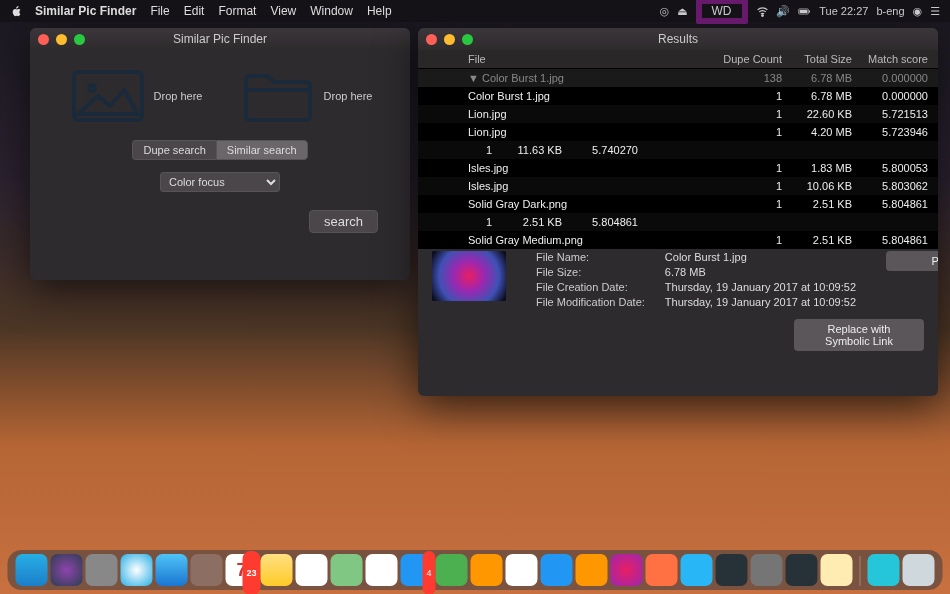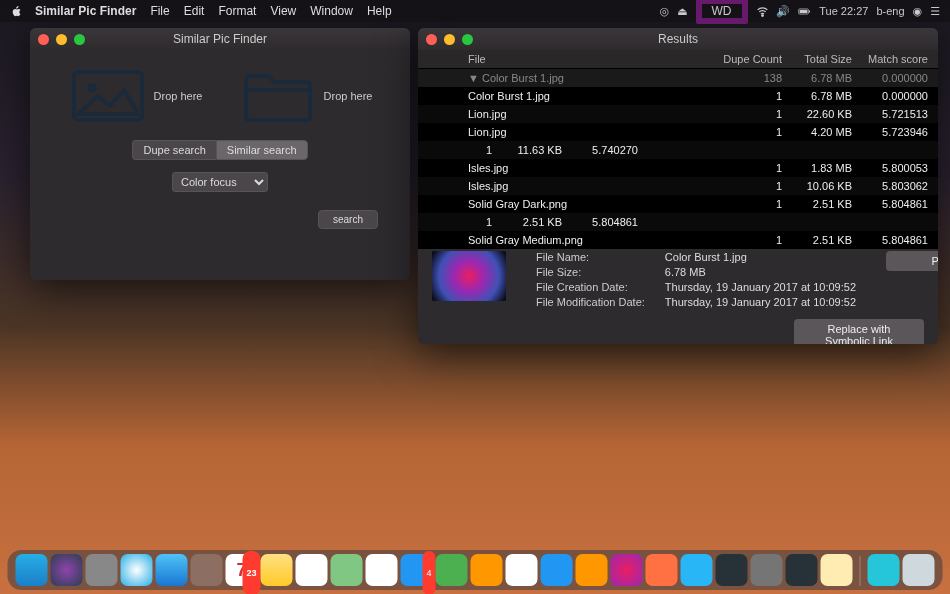--- a/index.html
+++ b/index.html
@@ -29,26 +29,26 @@
 .dropzones { display:flex; justify-content:space-around; margin-bottom:14px; }
 .dz { display:flex; flex-direction:row; align-items:center; gap:6px; }
 .dz svg { width:80px; height:60px; }
 .dz-label { font-size:11px; color:#ccc; }
 .seg { display:flex; justify-content:center; margin-bottom:12px; }
 .seg button { background:#4a4649; border:1px solid #555; color:#ddd; font-size:11px; padding:3px 10px; cursor:pointer; }
 .seg button:first-child { border-radius:4px 0 0 4px; border-right:none; }
 .seg button:last-child { border-radius:0 4px 4px 0; }
 .seg button.active { background:#6a666a; }
 .select-row { display:flex; justify-content:center; margin-bottom:18px; }
-.select-row select { width:96px; background:#4a4649; color:#ddd; border:1px solid #555; border-radius:3px; font-size:11px; padding:2px 4px; }
+.select-row select { width:120px; background:#4a4649; color:#ddd; border:1px solid #555; border-radius:3px; font-size:11px; padding:2px 4px; }
 .search-row { text-align:right; padding-right:12px; }
-.search-row button { background:#4a4649; border:1px solid #555; color:#ddd; border-radius:4px; padding:3px 14px; font-size:10px; cursor:pointer; }
-
-
-#results { top:28px; left:418px; width:520px; height:316px; }
+.search-row button { background:#4a4649; border:1px solid #555; color:#ddd; border-radius:4px; padding:3px 14px; font-size:13px; cursor:pointer; }
+
+
+#results { top:28px; left:418px; width:520px; height:368px; }
 .rhdr { display:flex; background:#2a2729; border-bottom:1px solid #000; font-size:11px; color:#bbb; }
 .rhdr div, .rrow div { padding:3px 6px; }
 .c-file{flex:1; padding-left:50px !important;} .c-dupe{width:80px; text-align:right;} .c-size{width:70px; text-align:right;} .c-score{width:80px; text-align:right; padding-right:10px !important;}
 .rtable { height:180px; overflow:hidden; background:#000; }
 .rrow { display:flex; font-size:11px; color:#eee; }
 .rrow:nth-child(odd){background:#0a0a0a;}
 .rrow.sel { background:#1a1a1a; color:#888; }
 .rrow .c-file { padding-left:50px; }
 .rdetail { padding:2px 14px; background:#2e2b2f; display:flex; gap:30px; font-size:11px; align-items:flex-start; }
 .thumb { width:74px; height:50px; background:radial-gradient(circle at 50% 50%,#e91e63,#9c27b0,#3f51b5,#000); border-radius:2px; flex-shrink:0; }

